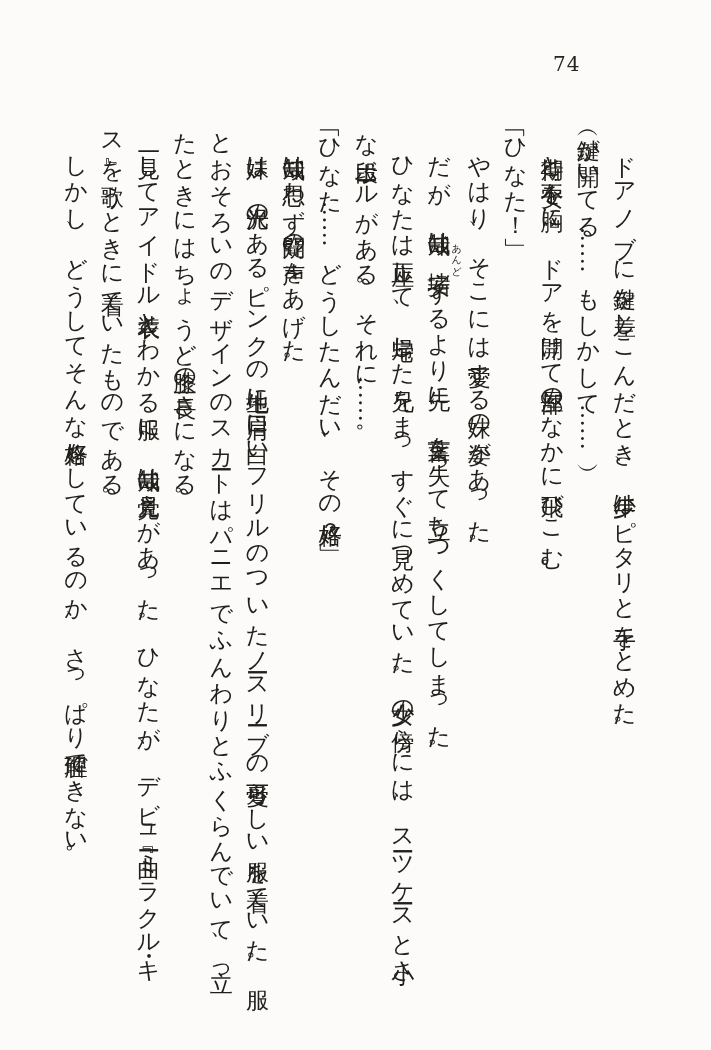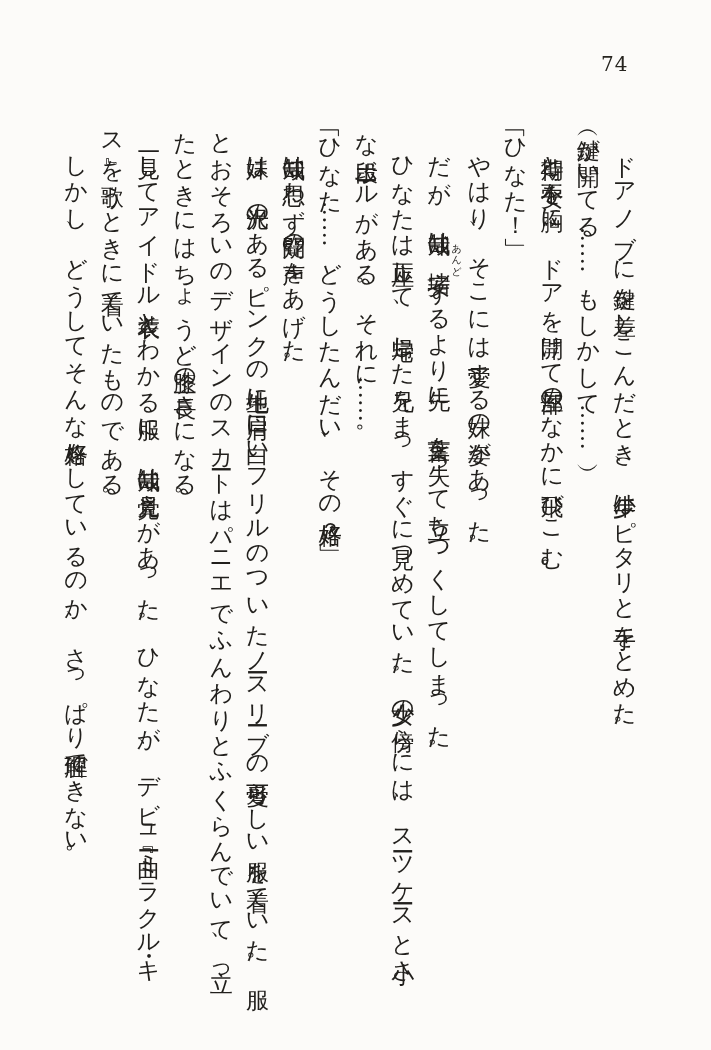--- a/index.html
+++ b/index.html
@@ -16,21 +16,21 @@
     width: 711px;
     height: 1050px;
     background: #fcfbf9;
     overflow: hidden;
     font-family: "DejaVu Serif", serif;
     color: #211f1c;
   }
   .page-number {
     position: absolute;
     top: 52px;
-    left: 601px;
+    left: 553px;
     font-size: 20px;
     letter-spacing: 1px;
     color: #26241f;
   }
   .text-body {
     position: absolute;
     top: 117px;
     right: 68px;
     width: 582px;
     height: 874px;

